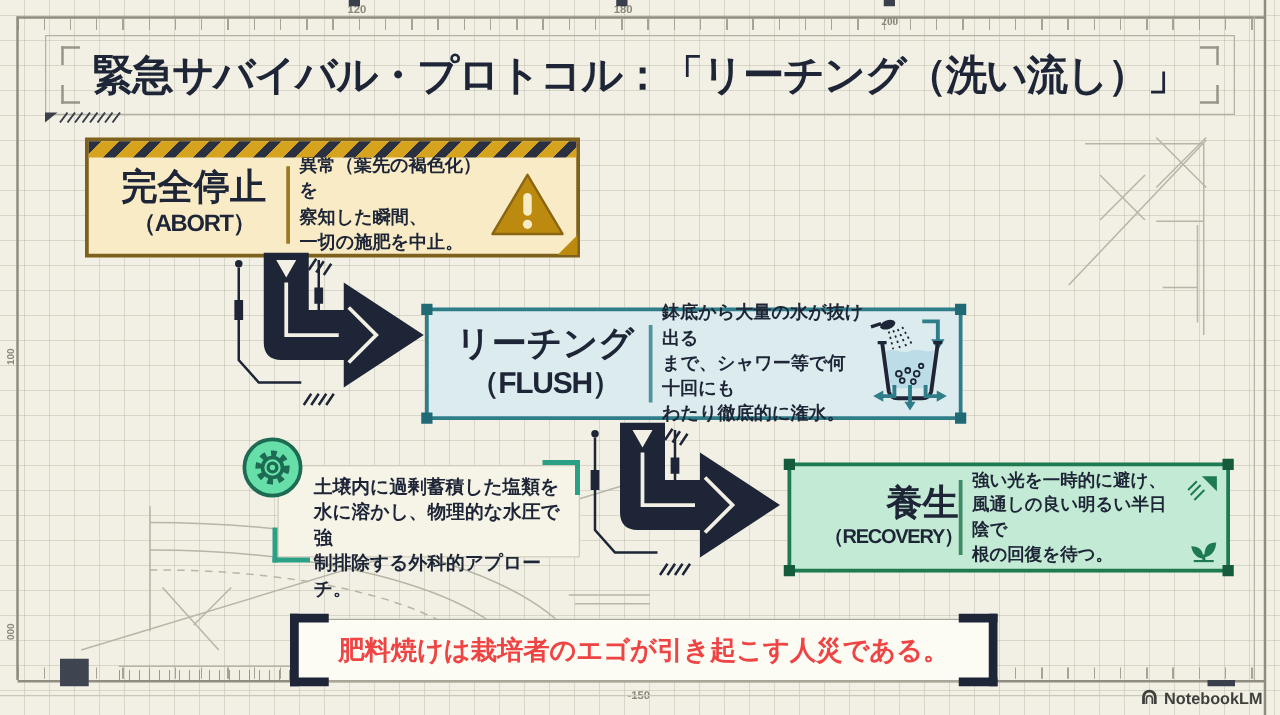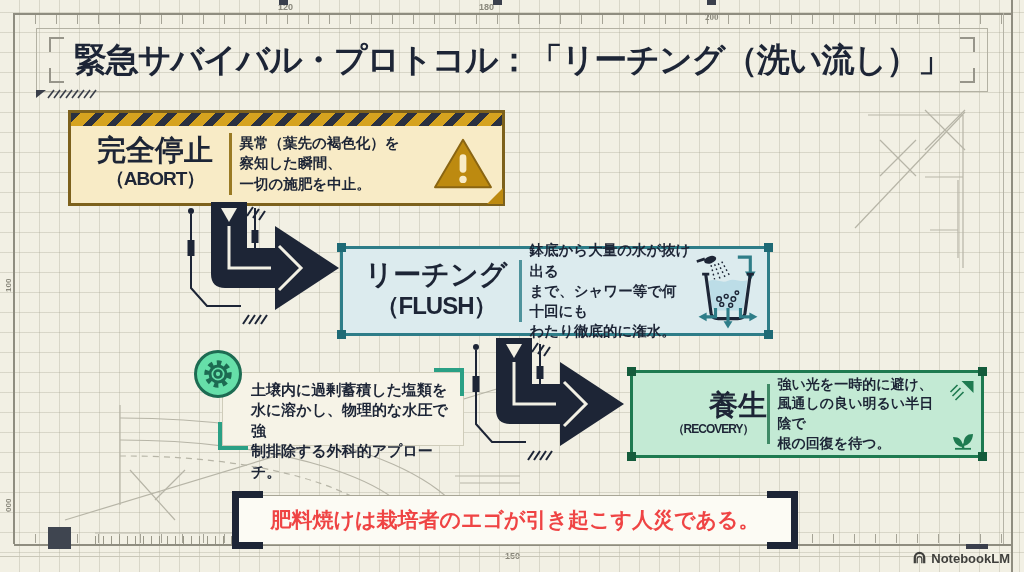--- a/index.html
+++ b/index.html
@@ -13,57 +13,57 @@
   .rail{position:absolute;background:#8f8d80;}
   .rail-top{left:14px;right:12px;top:13px;height:2px;}
   .rail-bottom{left:14px;right:12px;top:544px;height:2px;}
   .rail-left{left:13px;top:13px;height:531px;width:2px;}
   .rail-right1{right:20px;top:13px;height:531px;width:1px;background:#b5b3a6;}
   .rail-right2{right:11px;top:0;height:572px;width:2px;}
   .ticks{position:absolute;background:repeating-linear-gradient(90deg,#a5a396 0 1px, transparent 1px 21px);}
   .ticks-top{left:14px;right:12px;top:15px;height:9px;}
   .ticks-bottom{left:14px;right:12px;top:534px;height:9px;}
   .ruler-num{position:absolute;font-size:9px;color:#8a887c;font-weight:600;}
-  .rn-120{left:278px;top:2px;} .rn-180{left:479px;top:2px;} .rn-200{left:705px;top:12px;font-family:Liberation Serif, serif;}
+  .rn-120{left:278px;top:2px;} .rn-180{left:491px;top:2px;} .rn-200{left:705px;top:12px;font-family:Liberation Serif, serif;}
   .rn-b150{left:502px;top:551px;}
   .rn-left{transform:rotate(-90deg);transform-origin:left top;font-size:8px;}
   .rn-l100{left:4px;top:292px;} .rn-l000{left:4px;top:512px;}
   .topmark{position:absolute;top:0;width:9px;height:5px;background:#3a3f4c;}
   .botmark{position:absolute;top:544px;left:966px;width:22px;height:5px;background:#3a3f4c;}
   .darksq{position:absolute;left:48px;top:527px;width:23px;height:22px;background:#3f4550;}
   .comb{position:absolute;left:95px;top:536px;width:215px;height:8px;
     background:repeating-linear-gradient(90deg,#9a9889 0 1px, transparent 1px 8px);}
   .faintline{position:absolute;left:0;top:556px;width:958px;height:1px;background:#c9c7b8;}
   
   .title-frame{position:absolute;left:36px;top:28px;width:950px;height:62px;border:1.5px solid #b3b1a3;}
   .tf-corner{position:absolute;width:13px;height:13px;border:2px solid #97958a;}
   .tf-tl{left:12px;top:8px;border-right:none;border-bottom:none;}
   .tf-bl{left:12px;bottom:8px;border-right:none;border-top:none;}
   .tf-tr{right:12px;top:8px;border-left:none;border-bottom:none;}
   .tf-br{right:12px;bottom:8px;border-left:none;border-top:none;}
   .page-title{position:absolute;left:40px;top:34px;width:944px;height:52px;display:flex;align-items:center;justify-content:center;
     font-size:33px;font-weight:900;color:#1d2536;letter-spacing:-1px;white-space:nowrap;}
   
   .step-box{position:absolute;display:flex;align-items:center;box-sizing:border-box;}
-  .abort-box{left:68px;top:110px;width:437px;height:96px;background:#f8ebc6;border:3px solid #7d611c;padding:14px 8px 3px 10px;}
+  .abort-box{left:68px;top:110px;width:396px;height:96px;background:#f8ebc6;border:3px solid #7d611c;padding:14px 8px 3px 10px;}
   .hazard{position:absolute;left:0;top:0;right:0;height:13px;
     background:repeating-linear-gradient(135deg,#2a3040 0 7px,#d6a31f 7px 17px);}
   .abort-tri{position:absolute;right:-1px;bottom:-1px;width:0;height:0;
     border-left:16px solid transparent;border-bottom:16px solid #bd8a10;}
   .flush-box{left:340px;top:246px;width:430px;height:90px;background:#dcebee;border:3px solid #2e7d88;padding:6px 6px 6px 10px;}
   .recovery-box{left:630px;top:370px;width:354px;height:88px;background:#c3ead4;border:3px solid #1e7a50;padding:6px 34px 6px 8px;position:absolute;}
   .corner-sq{position:absolute;width:9px;height:9px;}
   .cs-tl{left:-6px;top:-6px;} .cs-tr{right:-6px;top:-6px;} .cs-bl{left:-6px;bottom:-6px;} .cs-br{right:-6px;bottom:-6px;}
   .flush-box .corner-sq{background:#1f6a75;} .recovery-box .corner-sq{background:#145c3c;}
   .step-head{flex:0 0 auto;text-align:center;color:#1d2536;}
   .abort-box .step-head{width:148px;} .flush-box .step-head{width:166px;} .recovery-box .step-head{width:126px;}
   .step-title{font-weight:900;line-height:1.05;}
   .abort-box .step-title{font-size:29px;} .flush-box .step-title{font-size:28px;} .recovery-box .step-title{font-size:29px;text-align:right;}
   .step-sub{font-weight:800;letter-spacing:-1px;}
-  .abort-box .step-sub{font-size:19px;} .flush-box .step-sub{font-size:24px;} .recovery-box .step-sub{font-size:12px;margin-left:18px;}
+  .abort-box .step-sub{font-size:19px;} .flush-box .step-sub{font-size:24px;} .recovery-box .step-sub{font-size:16px;margin-left:18px;}
   .step-div{flex:0 0 auto;width:2.5px;align-self:center;}
   .abort-box .step-div{height:62px;background:#9a7a23;}
   .flush-box .step-div{height:62px;background:#4f939c;}
   .recovery-box .step-div{height:60px;background:#3f8a66;}
   .step-desc{flex:1 1 auto;padding:0 4px 0 8px;font-size:14.5px;font-weight:800;line-height:1.4;color:#1d2536;white-space:pre-line;}
   .recovery-box .step-desc{font-size:14px;}
   .step-icon{flex:0 0 auto;}
   
   .elbow{position:absolute;width:160px;height:128px;}
   .elbow1{left:183px;top:202px;} .elbow2{left:468px;top:338px;}

